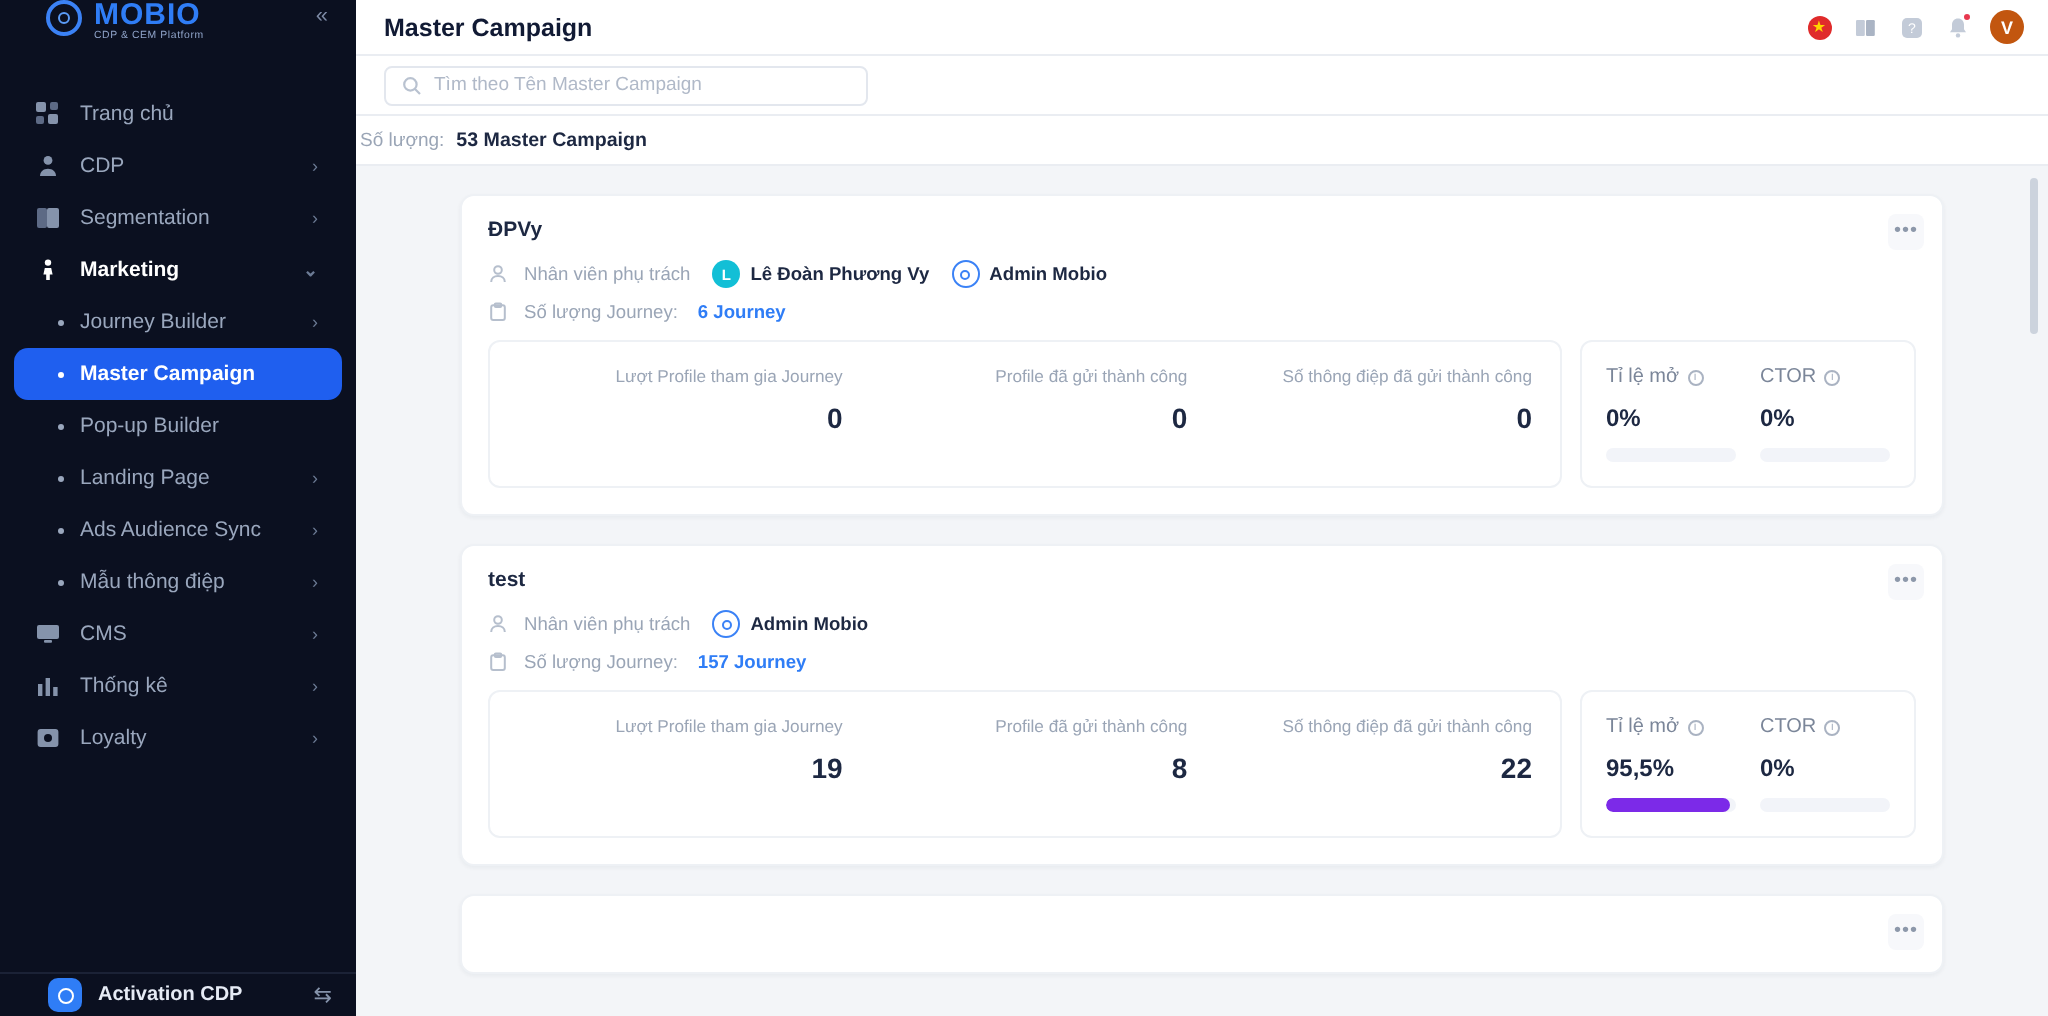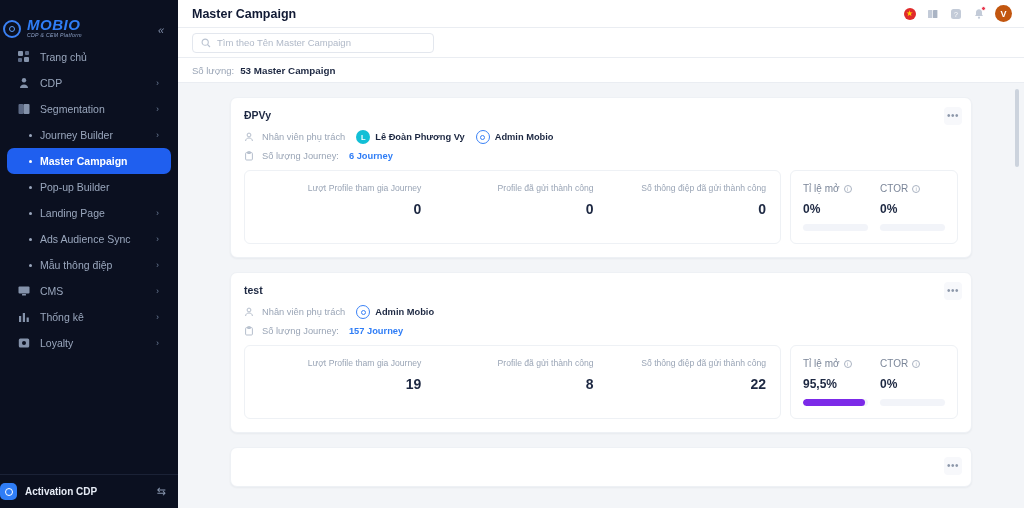--- a/index.html
+++ b/index.html
@@ -13,22 +13,22 @@
 
   
   .sidebar {
     width: 178px; height: 508px;
     background: #0b1020;
     display: flex; flex-direction: column;
     flex: 0 0 178px;
     position: relative;
   }
   .logo-row {
-    height: 38px; display: flex; align-items: flex-end;
-    padding: 0 10px 0 3px; gap: 6px; font-style: italic;
+    height: 38px; display: flex; align-items: flex-start;
+    padding: 0 10px 0 23px; gap: 6px;
   }
   .logo-mark {
     width: 18px; height: 18px; border-radius: 50%;
     border: 2px solid #3b82f6; background: #0b1020;
     display: flex; align-items: center; justify-content: center;
     flex: 0 0 18px;
   }
   .logo-mark i {
     display: block; width: 6px; height: 6px; border-radius: 50%;
     border: 1.5px solid #5b9cf8;
@@ -75,22 +75,22 @@
   }
   .nav-sub .label { flex: 1 1 auto; white-space: nowrap; }
   .nav-sub .chev { font-size: 9px; color: #6c7b95; }
   .nav-sub.active {
     background: #1f5fef; color: #fff; font-weight: 700;
   }
   .nav-sub.active .dot { background: #fff; }
 
   .sidebar-footer {
     border-top: 1px solid #1b2236;
-    height: 34px; display: flex; align-items: center;
-    padding: 0 12px 0 0; gap: 8px;
+    height: 22px; display: flex; align-items: center;
+    padding: 0 12px 0 24px; gap: 8px;
   }
   .act-icon {
     width: 17px; height: 17px; border-radius: 5px;
     background: #2f7df6; flex: 0 0 17px;
     display: flex; align-items: center; justify-content: center;
   }
   .act-icon i {
     width: 8px; height: 8px; border-radius: 50%;
     border: 1.5px solid #fff; display: block;
   }
@@ -151,21 +151,21 @@
   .create-btn {
     margin-left: auto; background: #2f7df6; color: #fff;
     font-size: 9.5px; font-weight: 700; border: none;
     border-radius: 4px; height: 21px; padding: 0 11px;
     cursor: pointer; font-family: "Liberation Sans", sans-serif;
     white-space: nowrap;
   }
 
   .countbar {
     height: 25px; background: #fff; border-bottom: 1px solid #eaedf2;
-    display: flex; align-items: center; padding: 0 14px; gap: 6px;
+    display: flex; align-items: center; padding: 0 2px; gap: 6px;
     flex: 0 0 25px;
   }
   .count-label { font-size: 9.5px; color: #9aa5b6; }
   .count-value { font-size: 9.8px; color: #1d2842; font-weight: 700; }
 
   .content {
     flex: 1 1 auto; overflow: hidden; position: relative;
     padding: 14px 52px 0 52px;
   }
   .scrollbar {
@@ -296,20 +296,30 @@
         <span class="ico">
           <svg width="12" height="12" viewBox="0 0 12 12">
               <rect x="0.5" y="1" width="5" height="10" rx="1" fill="#5d6a85"></rect>
               <rect x="5.5" y="1" width="6" height="10" rx="1" fill="#8593ab"></rect>
             </svg>
         </span>
         <span class="label">Segmentation</span>
         <span class="chev">›</span>
       </div>
 
+      <div class="nav-item parent-open">
+        <span class="ico">
+          <svg width="12" height="12" viewBox="0 0 12 12">
+              <circle cx="6" cy="2.3" r="1.6" fill="#ffffff"></circle>
+              <path d="M4.4 5h3.2l.7 3.2H6.9V11H5.1V8.2H3.7z" fill="#ffffff"></path>
+            </svg>
+        </span>
+        <span class="label">Marketing</span>
+        <span class="chev">⌄</span>
+      </div>
 
       <div class="nav-sub">
         <span class="dot"></span>
         <span class="label">Journey Builder</span>
         <span class="chev">›</span>
       </div>
       <div class="nav-sub active">
         <span class="dot"></span>
         <span class="label">Master Campaign</span>
         <span class="chev"></span>

